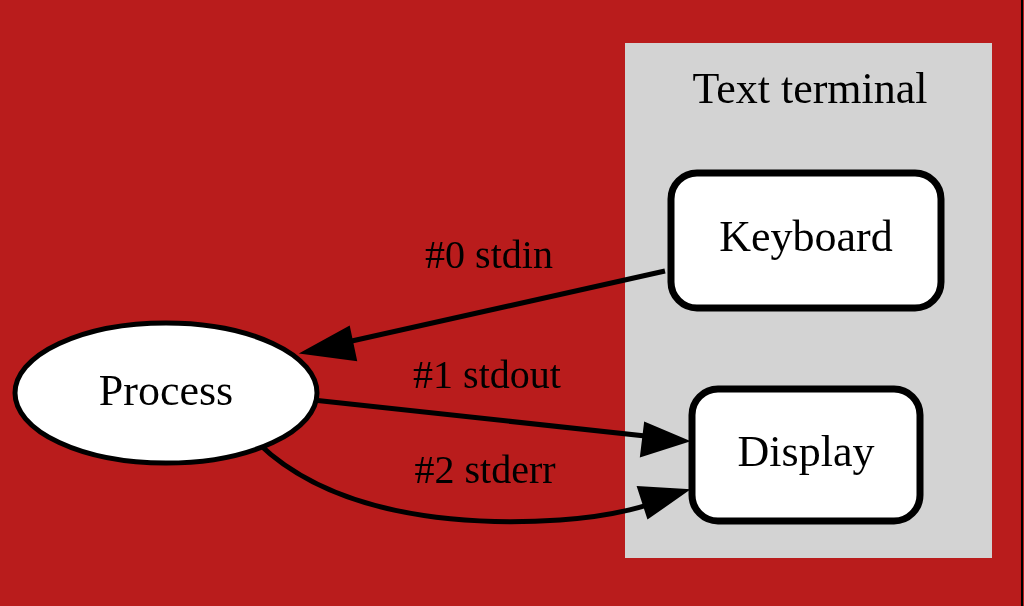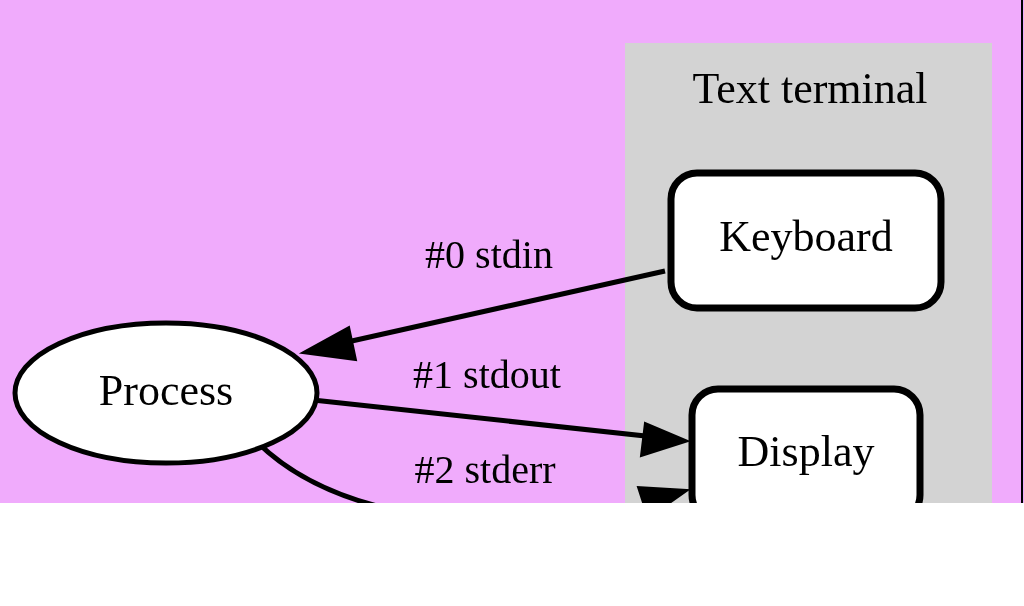--- a/index.html
+++ b/index.html
@@ -6,22 +6,22 @@
     margin: 0;
     padding: 0;
     background: #ffffff;
   }
   body {
     font-family: "Liberation Serif", "DejaVu Serif", serif;
   }
   #canvas {
     position: relative;
     width: 1024px;
-    height: 503px;
-    background: #f0abfc;
+    height: 606px;
+    background: #b91c1c;
     overflow: hidden;
   }
   #diagram-svg {
     position: absolute;
     left: 0;
     top: 0;
     width: 1024px;
     height: 606px;
     display: block;
   }

